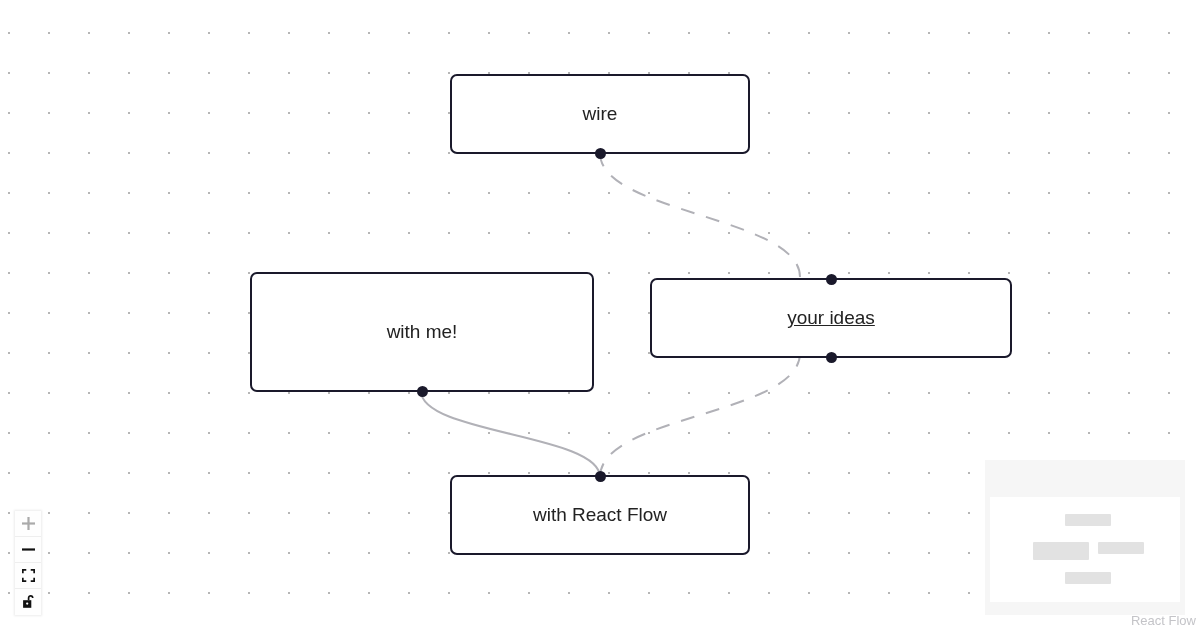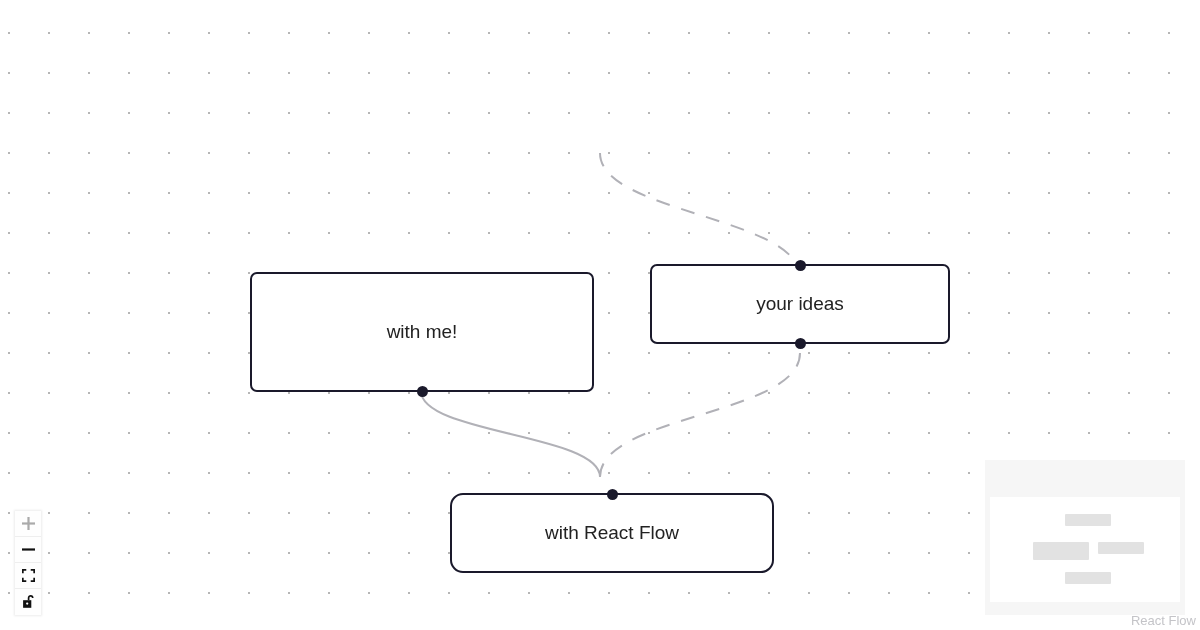--- a/index.html
+++ b/index.html
@@ -131,33 +131,37 @@
 <body>
 
 <div id="flow-canvas">
 
   <svg id="edge-layer" viewBox="0 0 1200 630" width="1200" height="630">
     <path class="edge-path edge-dashed" d="M 600,153 C 600,213 800,217 800,277"></path>
     <path class="edge-path" d="M 421,391 C 421,434 600,434 600,477"></path>
     <path class="edge-path edge-dashed" d="M 800,353 C 800,415 600,415 600,477"></path>
   </svg>
 
+  <div class="node" style="left:450px; top:74px; width:300px; height:80px;">
+    <div class="node-label">wire</div>
+    <div class="handle handle-bottom"></div>
+  </div>
 
   <div class="node" style="left:250px; top:272px; width:344px; height:120px;">
     <div class="node-label">with me!</div>
     <div class="handle handle-bottom"></div>
   </div>
 
-  <div class="node" style="left:650px; top:264px; width:300px; height:80px;">
+  <div class="node" style="left:650px; top:278px; width:362px; height:80px;text-decoration:underline;">
     <div class="handle handle-top"></div>
     <div class="node-label">your ideas</div>
     <div class="handle handle-bottom"></div>
   </div>
 
-  <div class="node" style="left:450px; top:493px; width:324px; height:80px;border-radius:13px;">
+  <div class="node" style="left:450px; top:475px; width:300px; height:80px;">
     <div class="handle handle-top"></div>
     <div class="node-label">with React Flow</div>
   </div>
 
   <div id="controls">
     <button class="ctrl-btn" title="zoom in">
       <svg width="13" height="13" viewBox="0 0 13 13">
         <rect x="5.4" y="0" width="2.2" height="13" fill="#aaaaaa"></rect>
         <rect x="0" y="5.4" width="13" height="2.2" fill="#aaaaaa"></rect>
       </svg>

